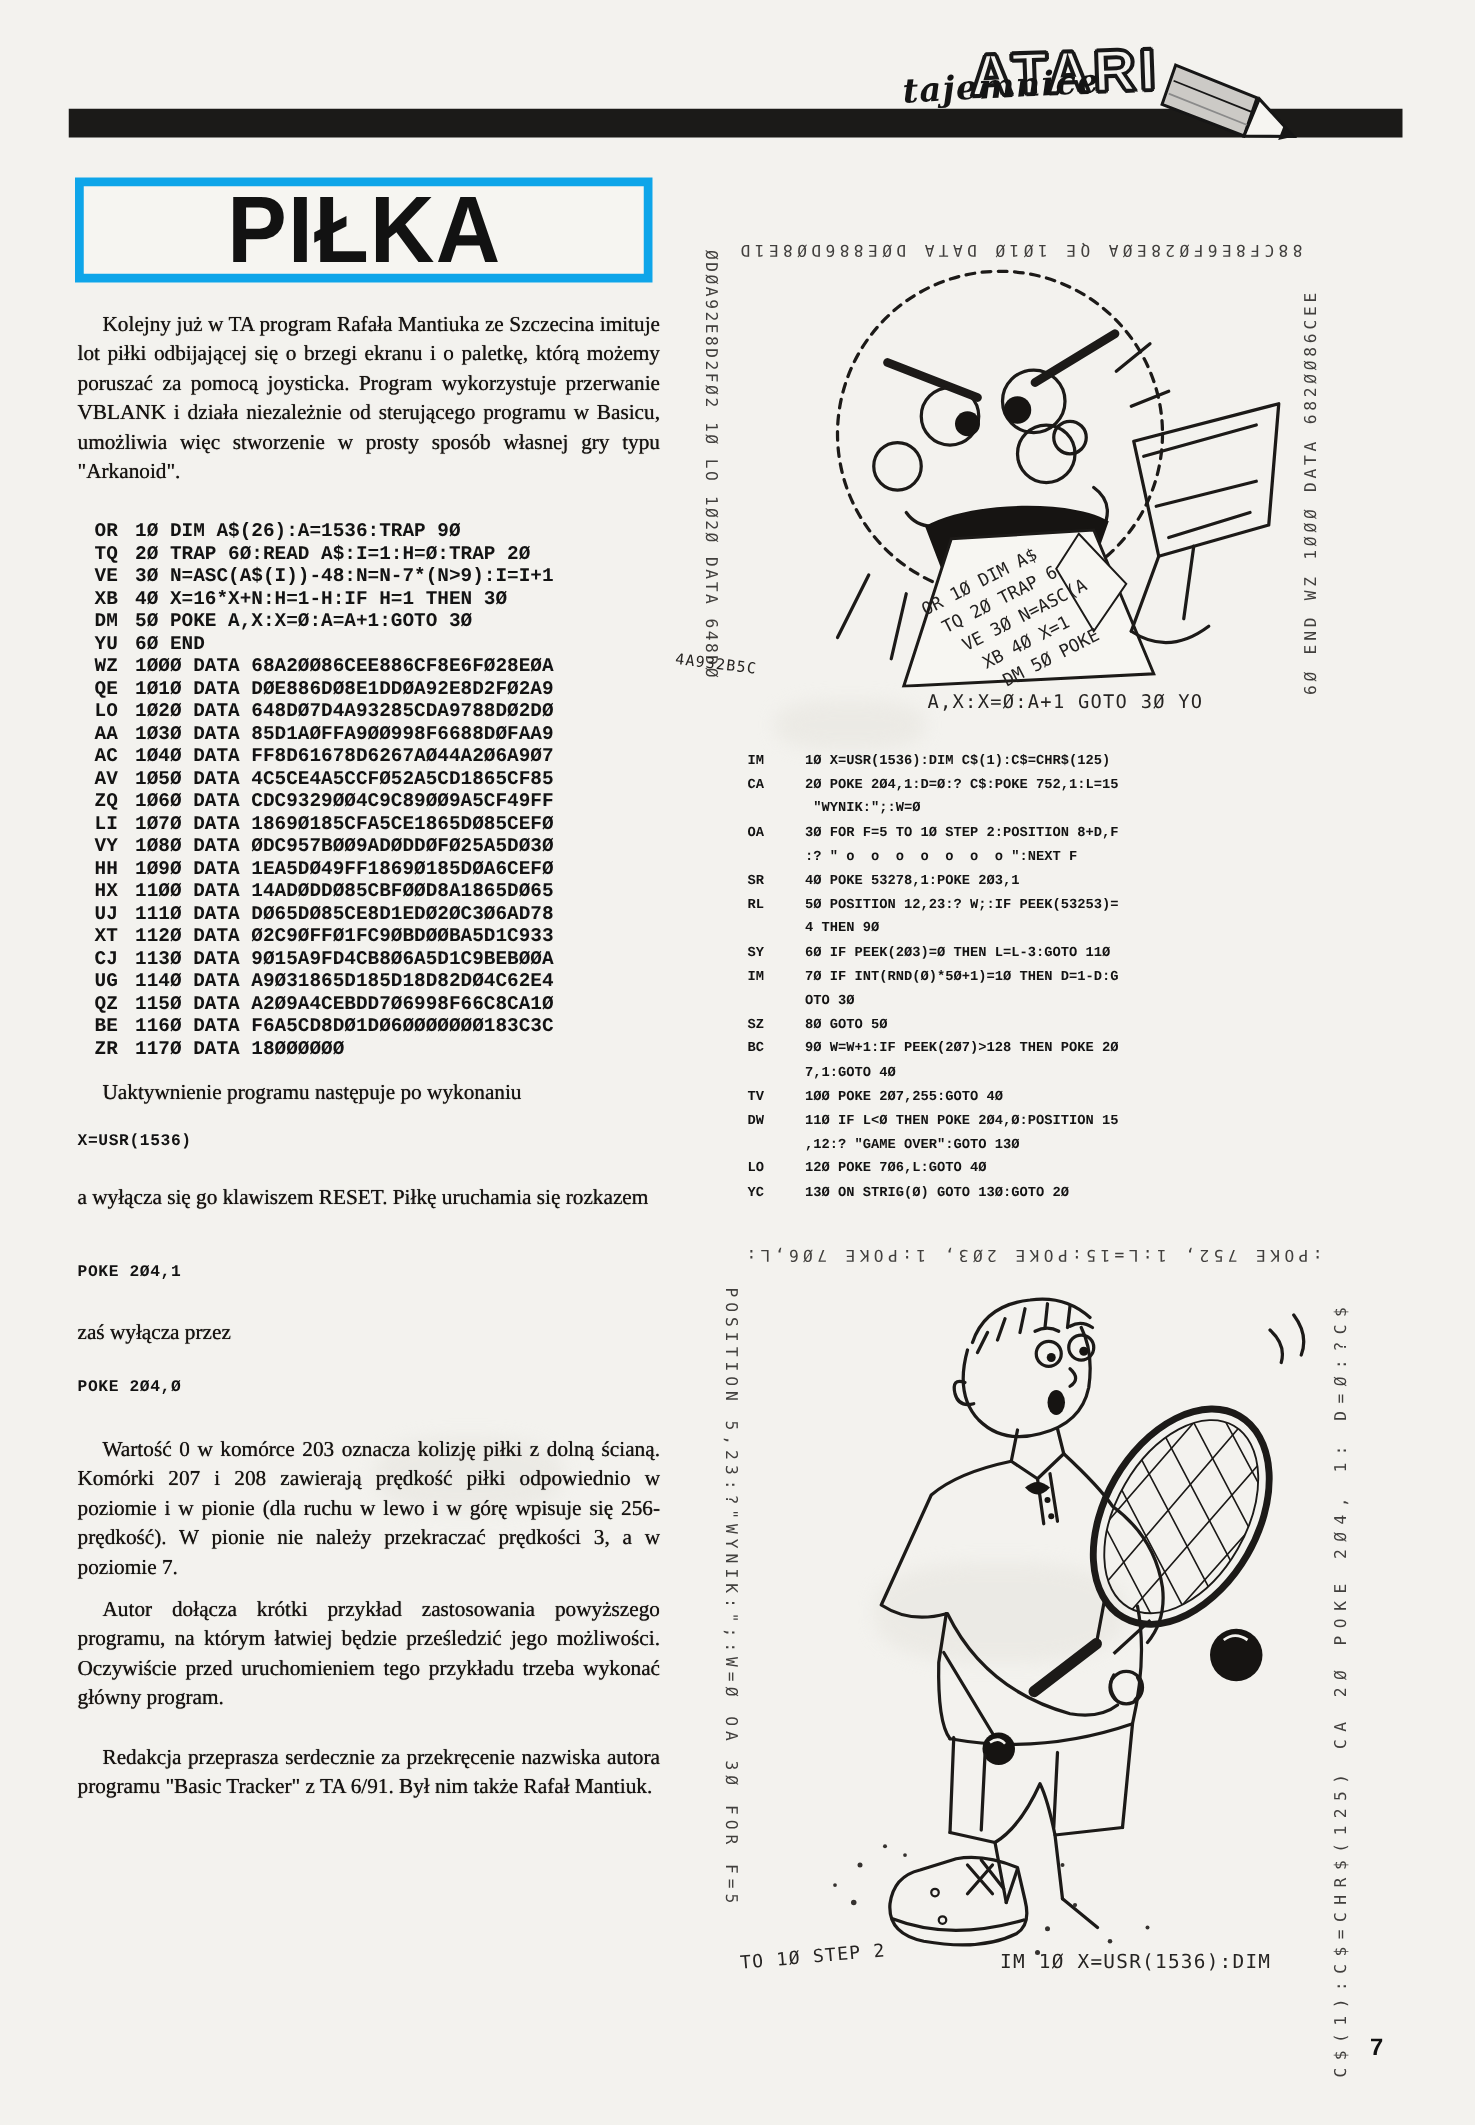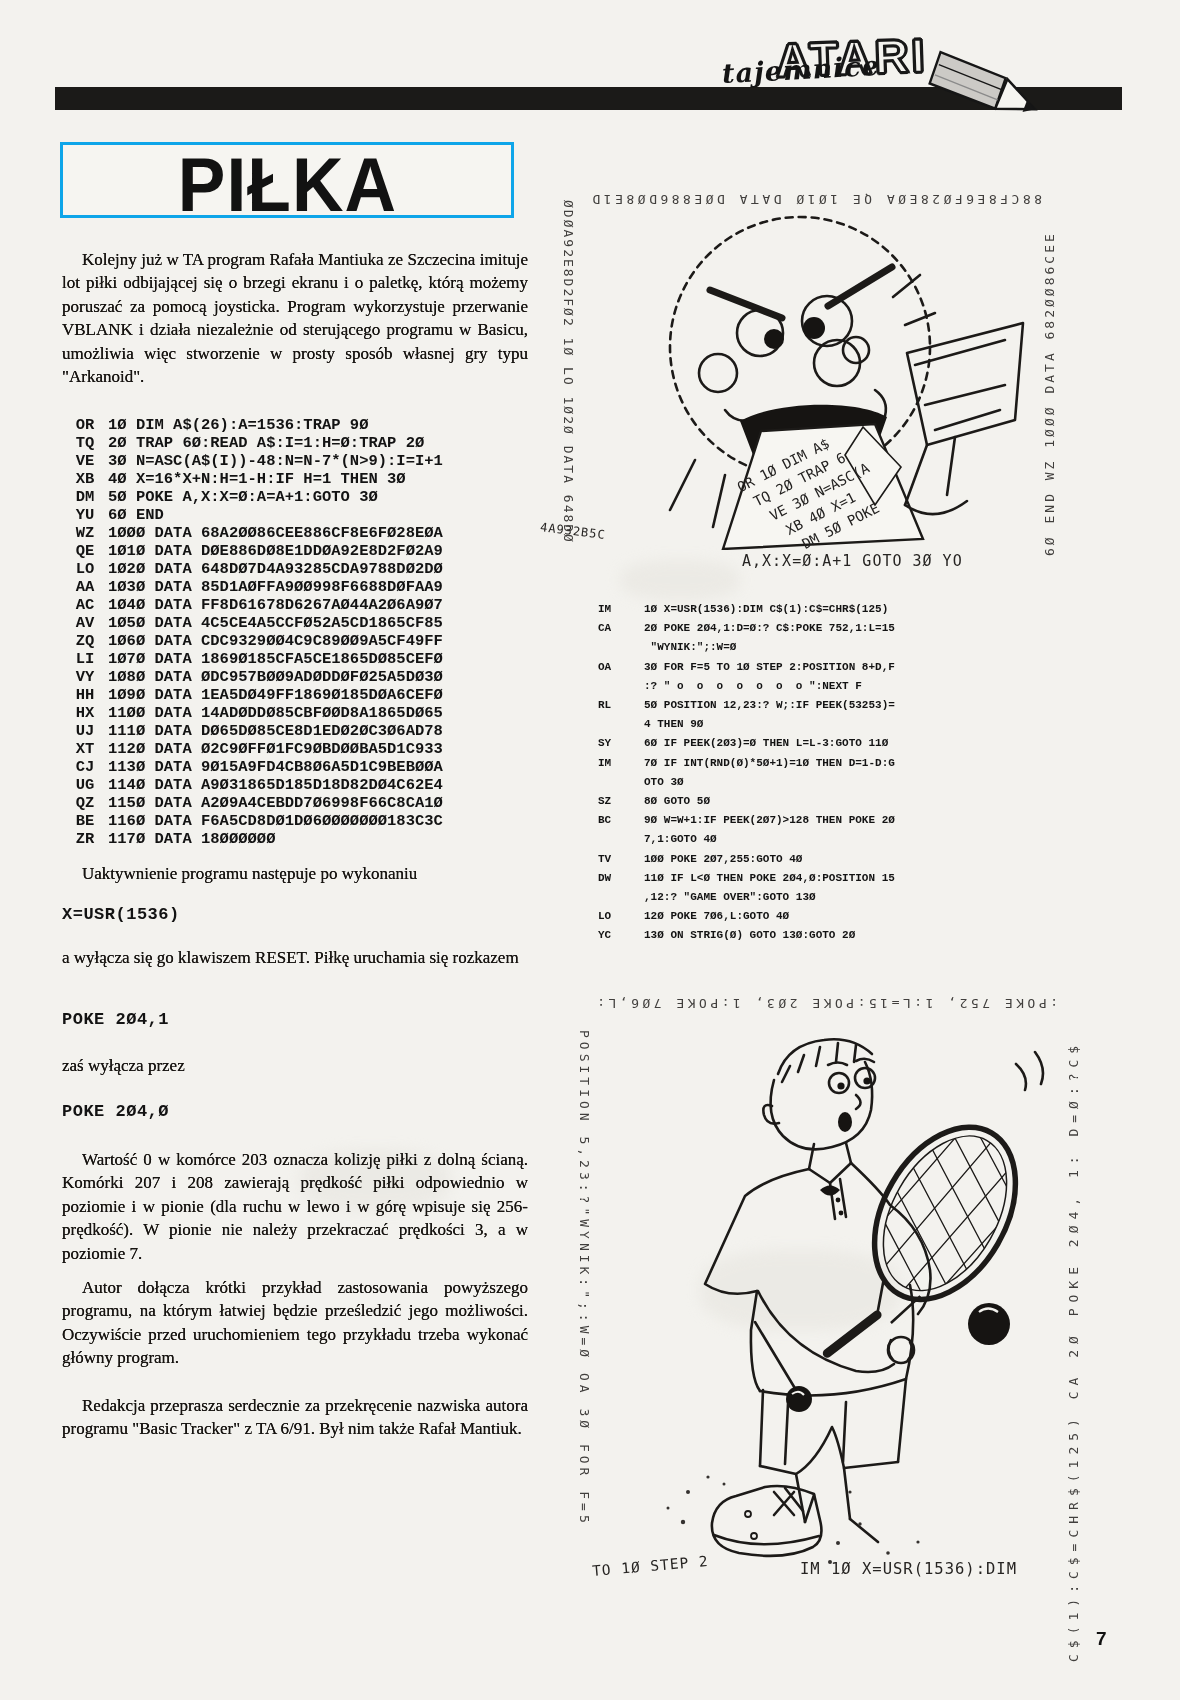--- a/index.html
+++ b/index.html
@@ -7,29 +7,29 @@
         font-family:"Liberation Serif",serif;color:#181512;}
   .abs{position:absolute;}
   
   .logo-atari{font-family:"Liberation Sans",sans-serif;font-weight:bold;font-size:47px;
     letter-spacing:3px;color:#f3f2ee;-webkit-text-stroke:2.5px #181818;
     text-shadow:-2px 0 #181818,2px 0 #181818,0 -2px #181818,0 2px #181818;transform:rotate(-2deg);}
   .logo-script{font-family:"DejaVu Serif",serif;font-style:italic;font-weight:bold;
     font-size:27px;color:#141414;letter-spacing:1px;transform:rotate(-3deg);}
   .topbar{background:#1b1a18;}
   
-  .titlebox{border:3px solid #0ea5e9;background:#f6f5f1;display:flex;align-items:flex-start;justify-content:center;}
+  .titlebox{border:7px solid #0ea5e9;background:#f6f5f1;display:flex;align-items:center;justify-content:center;}
   .titlebox .t{font-family:"Liberation Sans",sans-serif;font-weight:bold;font-size:70px;
     letter-spacing:1px;transform:scale(1.02,1.08);color:#121212;}
   
   .para{font-size:17px;line-height:23.4px;text-align:justify;color:#171411;
     text-shadow:0 0 .6px currentColor;}
   .indent{text-indent:20px;}
   .mono{font-family:"Liberation Mono",monospace;font-weight:bold;color:#131313;}
-  .cmd{font-size:17px;letter-spacing:.5px;}
+  .cmd{font-size:13px;letter-spacing:.5px;}
   
   .listing{font-family:"Liberation Mono",monospace;font-weight:bold;color:#131313;}
   .listing .lrow{display:flex;white-space:pre;}
   .listing .cs{flex:0 0 46px;}
   .listing .code{white-space:pre;}
   .l1{font-size:15.5px;line-height:18px;text-align:center;}
   .l2{font-size:11px;line-height:19.2px;}
   
   .scrib{font-family:"DejaVu Sans Mono",monospace;font-size:13px;color:#2e2c2a;
     white-space:nowrap;opacity:.9;}
@@ -156,20 +156,21 @@
   </div>
   <div class="abs hand" style="left:742px;top:520px;font-size:15px;margin-top:32px;">A,X:X=Ø:A+1 GOTO 3Ø YO</div>
   <div class="abs hand" style="left:540px;top:524px;font-size:12px;transform:rotate(7deg);">4A932B5C</div>
 
   <div id="listing2" class="abs listing l2" style="left:598px;top:600px;width:460px;">
       <div class="lrow"><span class="cs">IM</span><span class="code">1Ø X=USR(1536):DIM C$(1):C$=CHR$(125)</span></div>
       <div class="lrow"><span class="cs">CA</span><span class="code">2Ø POKE 2Ø4,1:D=Ø:? C$:POKE 752,1:L=15</span></div>
       <div class="lrow"><span class="cs"></span><span class="code"> "WYNIK:";:W=Ø</span></div>
       <div class="lrow"><span class="cs">OA</span><span class="code">3Ø FOR F=5 TO 1Ø STEP 2:POSITION 8+D,F</span></div>
       <div class="lrow"><span class="cs"></span><span class="code">:? " o  o  o  o  o  o  o ":NEXT F</span></div>
+      <div class="lrow"><span class="cs">SR</span><span class="code">4Ø POKE 53278,1:POKE 2Ø3,1</span></div>
       <div class="lrow"><span class="cs">RL</span><span class="code">5Ø POSITION 12,23:? W;:IF PEEK(53253)=</span></div>
       <div class="lrow"><span class="cs"></span><span class="code">4 THEN 9Ø</span></div>
       <div class="lrow"><span class="cs">SY</span><span class="code">6Ø IF PEEK(2Ø3)=Ø THEN L=L-3:GOTO 11Ø</span></div>
       <div class="lrow"><span class="cs">IM</span><span class="code">7Ø IF INT(RND(Ø)*5Ø+1)=1Ø THEN D=1-D:G</span></div>
       <div class="lrow"><span class="cs"></span><span class="code">OTO 3Ø</span></div>
       <div class="lrow"><span class="cs">SZ</span><span class="code">8Ø GOTO 5Ø</span></div>
       <div class="lrow"><span class="cs">BC</span><span class="code">9Ø W=W+1:IF PEEK(2Ø7)&gt;128 THEN POKE 2Ø</span></div>
       <div class="lrow"><span class="cs"></span><span class="code">7,1:GOTO 4Ø</span></div>
       <div class="lrow"><span class="cs">TV</span><span class="code">1ØØ POKE 2Ø7,255:GOTO 4Ø</span></div>
       <div class="lrow"><span class="cs">DW</span><span class="code">11Ø IF L&lt;Ø THEN POKE 2Ø4,Ø:POSITION 15</span></div>

